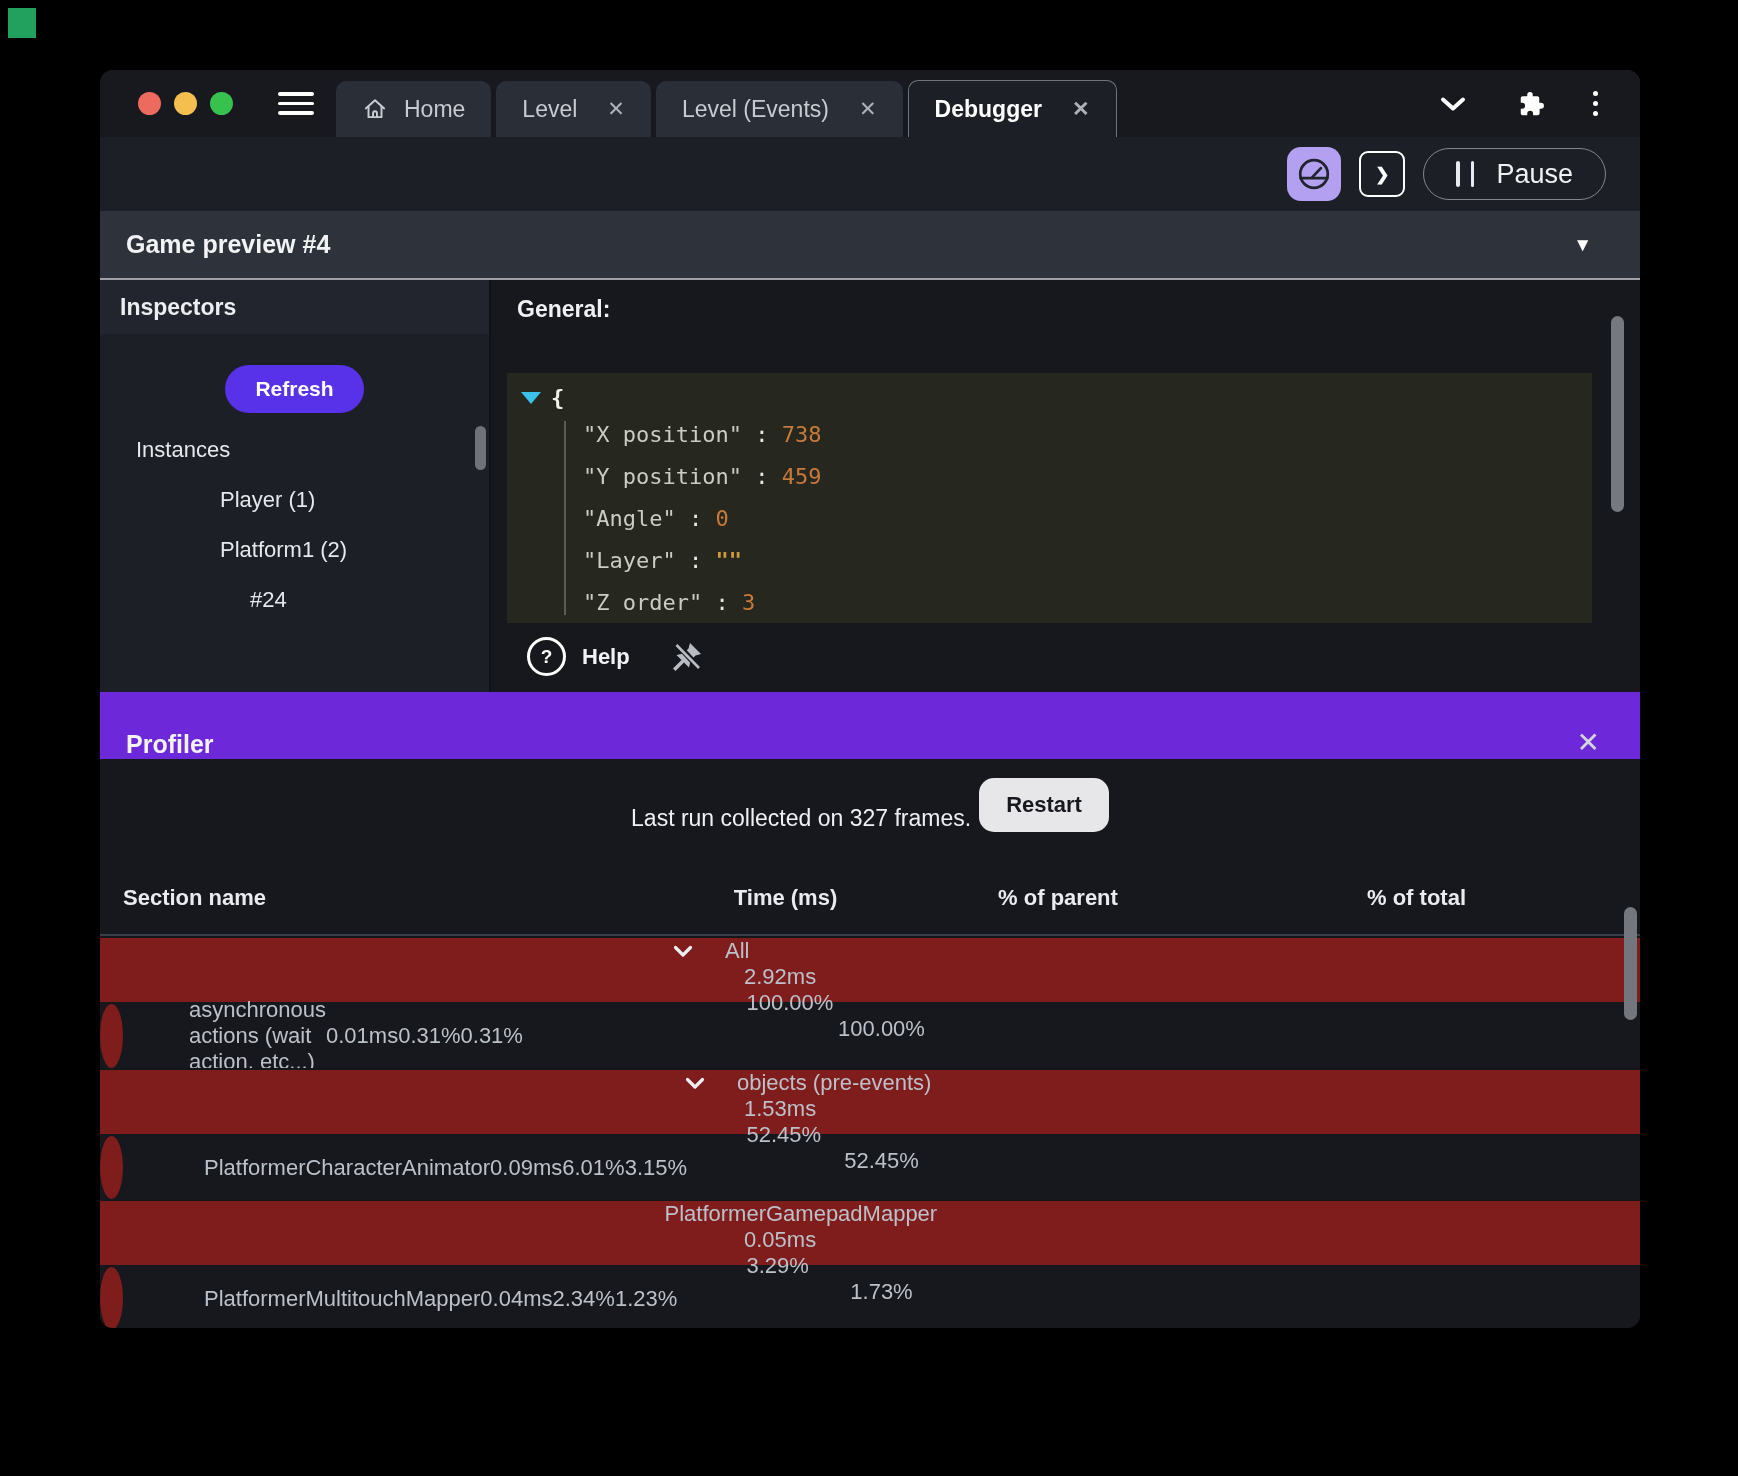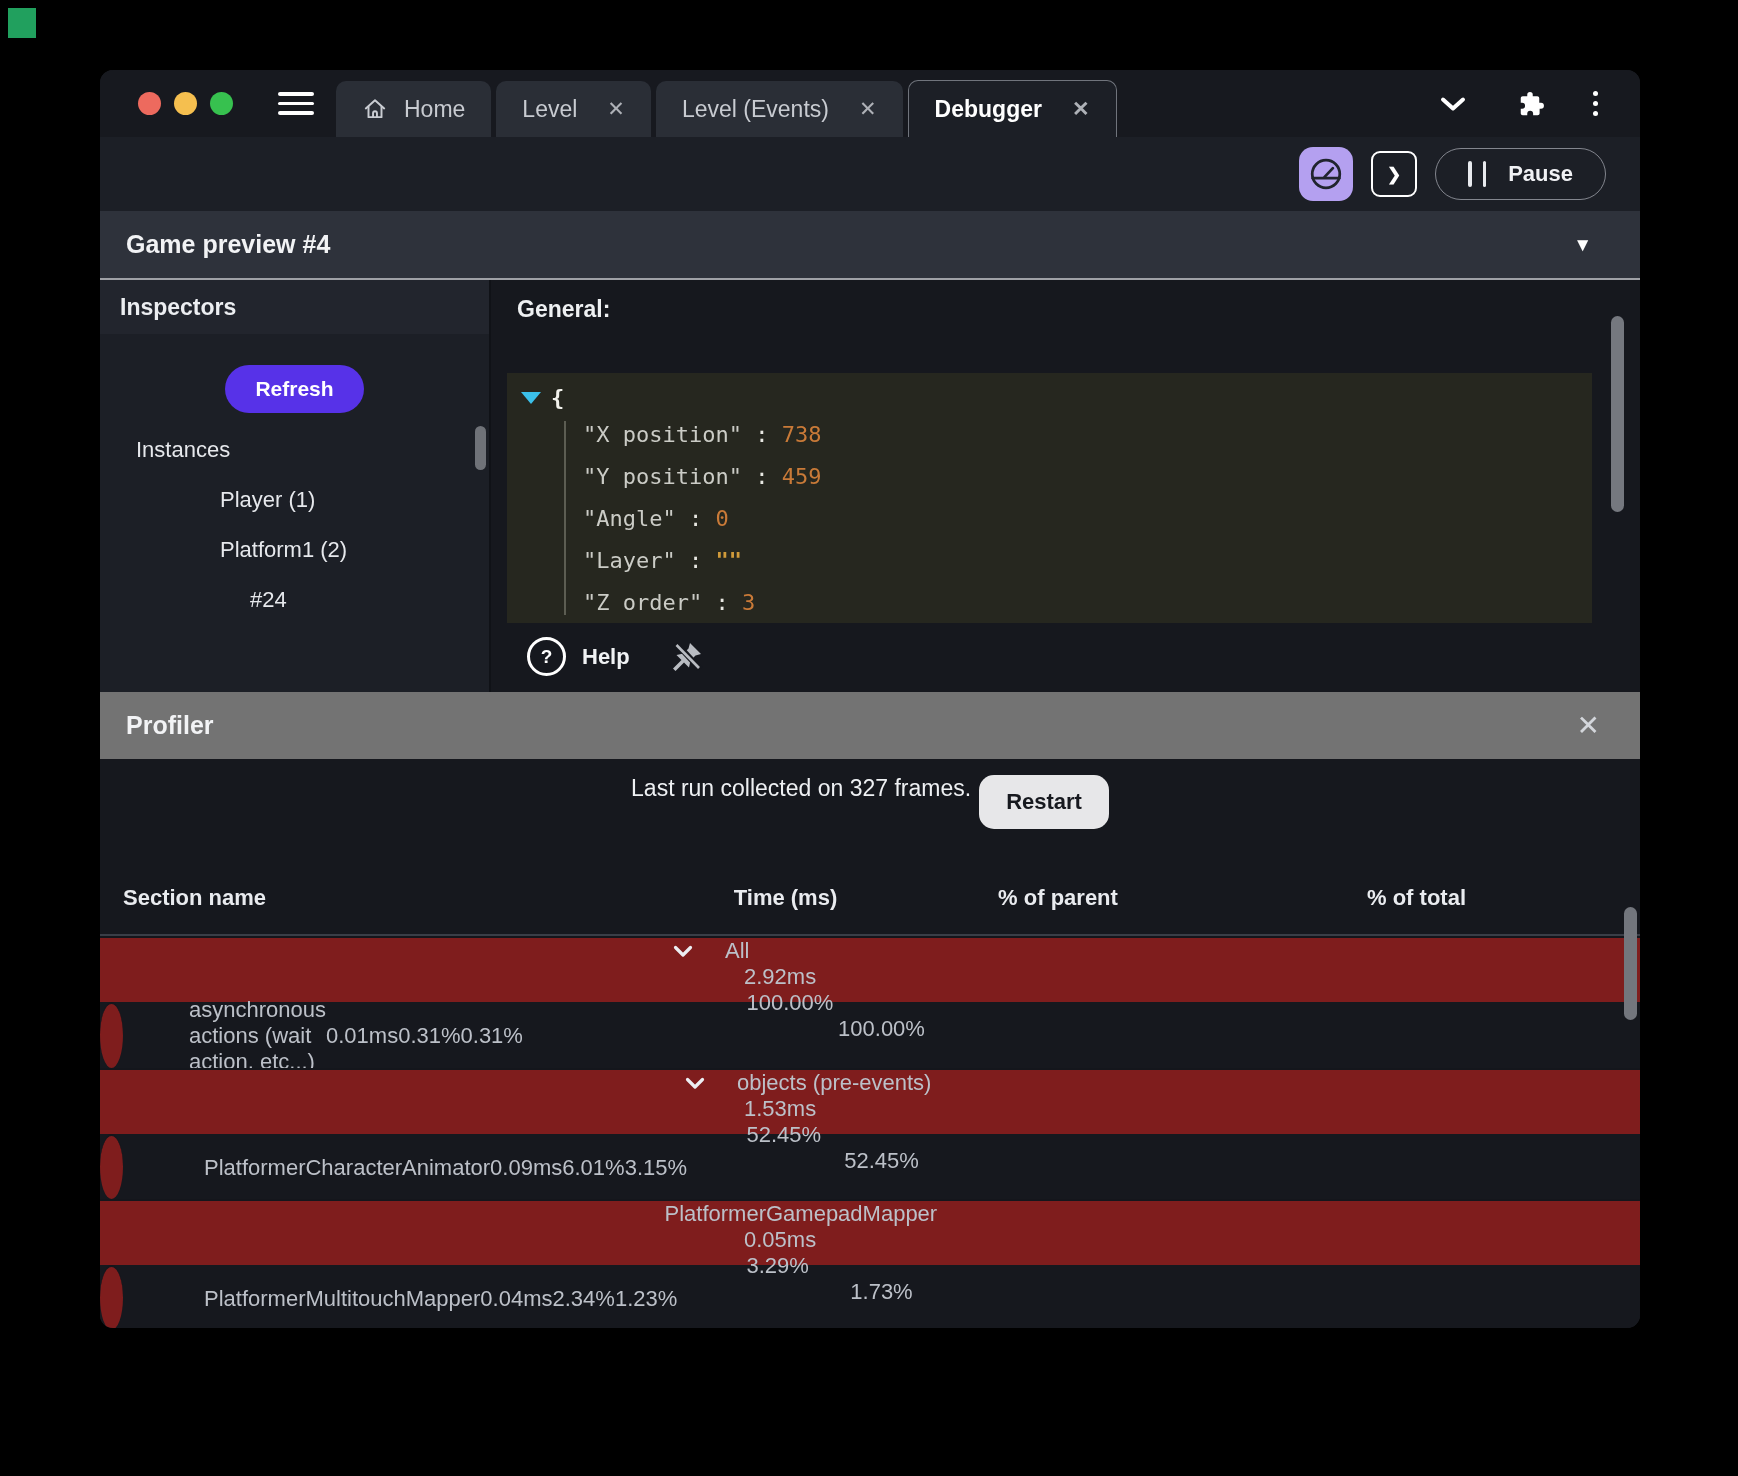--- a/index.html
+++ b/index.html
@@ -37,21 +37,21 @@
   .profiler-btn{width:54px;height:54px;border-radius:14px;background:#b4a0f0;
      display:flex;align-items:center;justify-content:center;cursor:pointer;}
   .gauge-icon{width:36px;height:36px;}
   .console-btn{width:42px;height:42px;border:2.5px solid #fff;border-radius:9px;
      display:flex;align-items:center;justify-content:center;color:#fff;font-weight:700;
      font-size:17px;cursor:pointer;}
   .pause-btn{height:52px;border:1.5px solid #83868e;border-radius:26px;display:flex;
      align-items:center;gap:22px;padding:0 32px;cursor:pointer;background:transparent;}
   .pause-bars{display:flex;gap:11px;}
   .pause-bars span{width:3.5px;height:26px;background:#e8eaee;border-radius:2px;}
-  .pause-label{font-size:22px;font-weight:700;color:#f0f1f4;}
+  .pause-label{font-size:27px;font-weight:400;color:#f0f1f4;}
 
   
   .preview-bar{height:67px;background:#2e323b;border-bottom:2px solid #9fa1a6;
      display:flex;align-items:center;padding:0 26px;}
   .preview-title{font-size:25px;font-weight:700;color:#f2f3f5;}
   .preview-caret{margin-left:auto;color:#fff;font-size:19px;padding-right:22px;cursor:pointer;}
 
   
   .main-split{height:412px;display:flex;}
   .sidebar{width:389px;background:#1c1f26;position:relative;border-right:2px solid #101217;}
@@ -80,25 +80,25 @@
   .v-num{color:#c97a38;} .v-str{color:#cf9a3a;font-weight:700;}
   .help-row{position:absolute;left:36px;top:357px;display:flex;align-items:center;gap:16px;}
   .help-circle{width:33px;height:33px;border:3px solid #fff;border-radius:50%;display:flex;
      align-items:center;justify-content:center;color:#fff;font-weight:700;font-size:19px;cursor:pointer;}
   .help-label{font-size:22px;font-weight:700;color:#f0f2f4;}
   .pin-icon{width:38px;height:38px;margin-left:22px;cursor:pointer;}
   .panel-scroll{position:absolute;right:16px;top:36px;width:13px;height:196px;
      background:#75787f;border-radius:7px;}
 
   
-  .profiler-bar{height:67px;background:#737373;display:flex;align-items:center;padding:0 26px;}
+  .profiler-bar{height:67px;background:#6d28d9;display:flex;align-items:flex-end;padding:0 26px;}
   .profiler-title{font-size:25px;font-weight:700;color:#f2f3f5;}
   .profiler-close{margin-left:auto;color:#d3d6db;font-size:28px;padding-right:14px;cursor:pointer;}
   .profiler-content{position:relative;background:#16181e;height:571px;display:flex;flex-direction:column;}
-  .status-row{margin-top:16px;height:58px;display:flex;align-items:flex-start;justify-content:center;}
+  .status-row{margin-top:16px;height:58px;display:flex;align-items:flex-end;justify-content:center;}
   .status-text{font-size:23px;color:#eef0f3;}
   .restart-btn{margin-left:8px;background:#e7e7e9;color:#17191f;font-weight:700;font-size:22px;
      border:none;border-radius:15px;padding:14px 27px;cursor:pointer;}
   .table-header{margin-top:30px;height:74px;display:flex;align-items:center;padding-left:23px;
      border-bottom:2px solid #3a3e47;text-align:center;}
   .th{font-size:22px;font-weight:700;color:#e9ebef;}
   .cell-name{width:525px;display:flex;align-items:center;}
   .cell-time{width:275px;} .cell-parent{width:270px;} .cell-total{flex:1;}
   .prow{height:66px;display:flex;align-items:center;padding-left:23px;box-sizing:border-box;
      border-top:2px solid #14161c;font-size:22px;color:#bcc0c8;}

